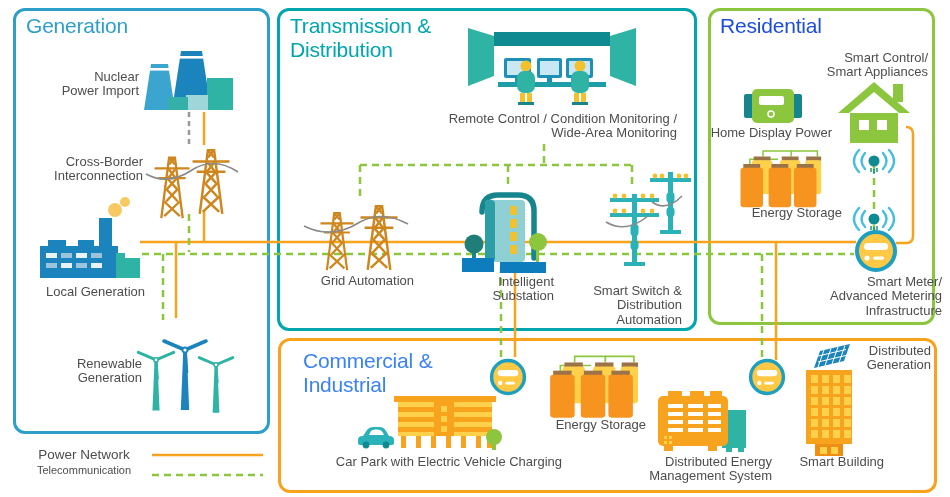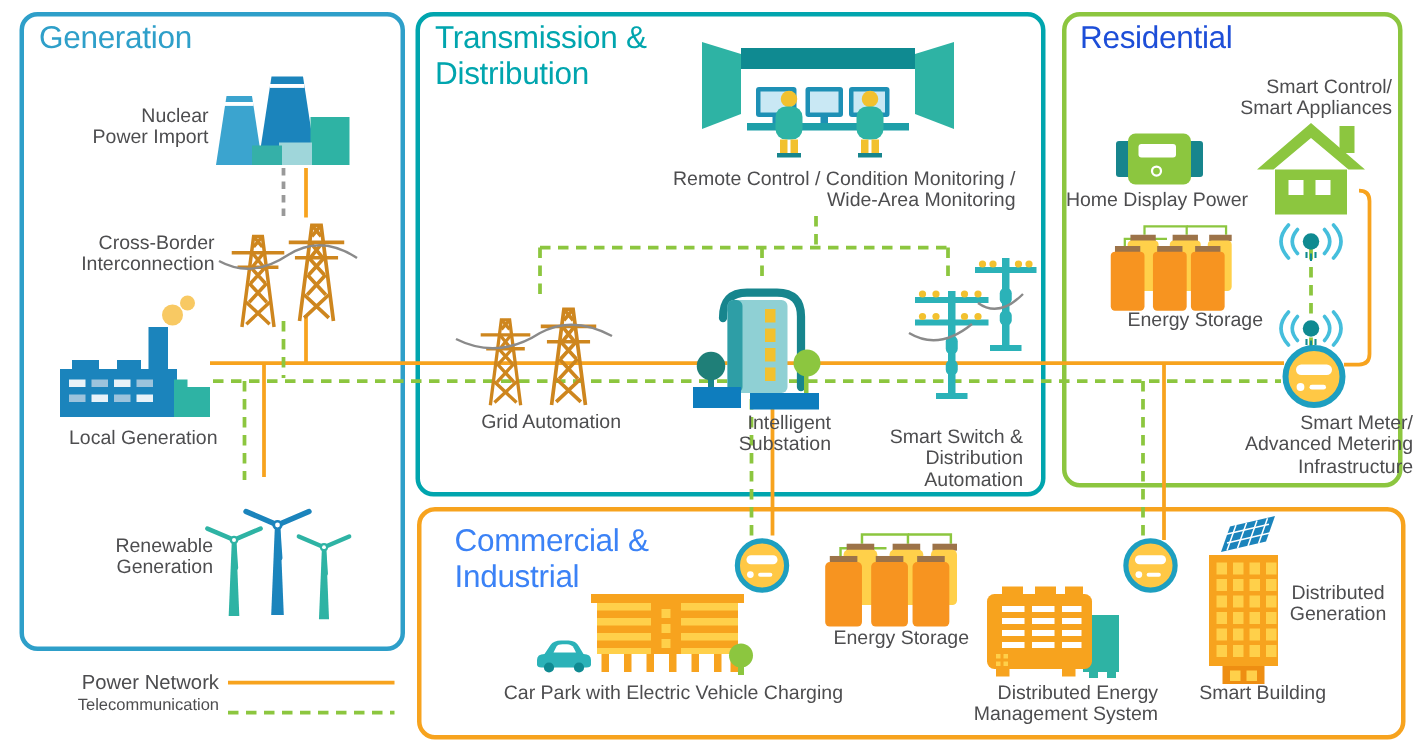--- a/index.html
+++ b/index.html
@@ -3,22 +3,22 @@
 <meta charset="utf-8">
 <style>
   html,body{margin:0;padding:0;}
   body{width:950px;height:497px;position:relative;background:#ffffff;
        font-family:"Liberation Sans",sans-serif;overflow:hidden;}
   .box{position:absolute;border:3px solid;border-radius:12px;background:transparent;}
   .title{position:absolute;font-size:21px;line-height:1.12;white-space:pre-line;
          font-weight:400;letter-spacing:-0.2px;}
   .lbl{position:absolute;font-size:13px;line-height:1.1;color:#4D4D4F;
        text-align:right;white-space:pre-line;}
-  .lbl.left{text-align:center;margin-top:44px;}
-  .lbl.right{text-align:right;}
+  .lbl.left{text-align:right;}
+  .lbl.right{text-align:center;}
   svg.icon{position:absolute;overflow:visible;}
   #wires{position:absolute;left:0;top:0;pointer-events:none;}
 </style>
 </head>
 <body>
 
 <div class="box" style="left:13px;top:8px;width:251px;height:420px;border-color:#2E9FC9"></div>
 <div class="box" style="left:277px;top:8px;width:414px;height:317px;border-color:#00A5AE"></div>
 <div class="box" style="left:708px;top:8px;width:221px;height:311px;border-color:#8CC63F"></div>
 <div class="box" style="left:278px;top:338px;width:653px;height:149px;border-color:#F7A31E"></div>

